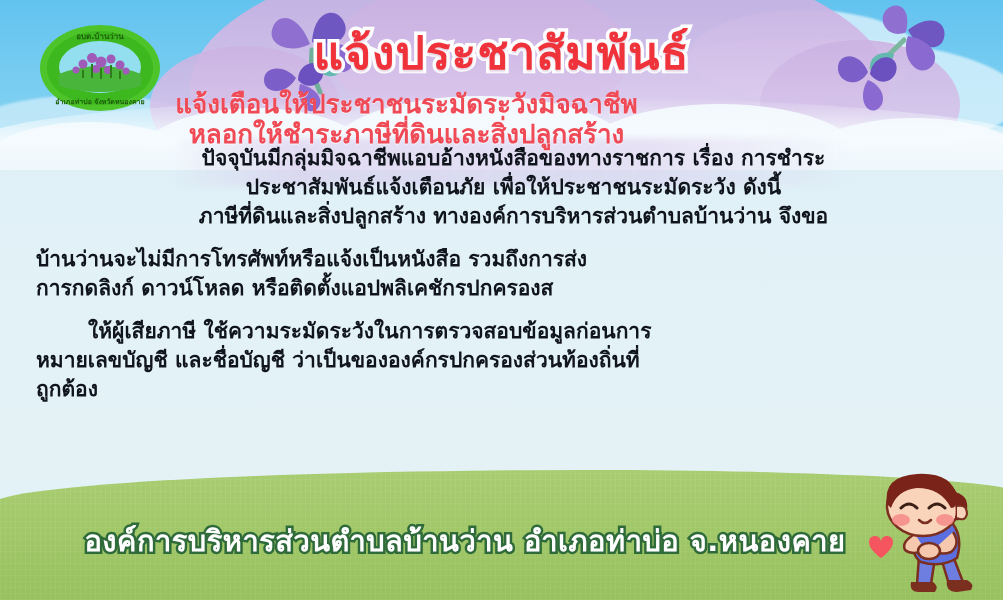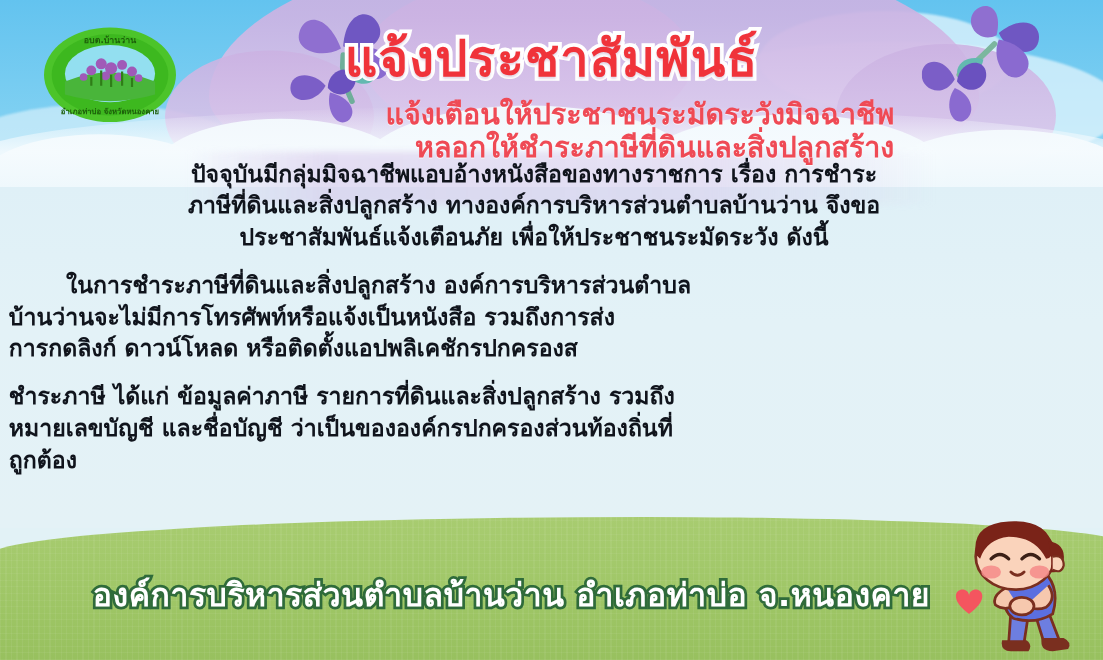--- a/index.html
+++ b/index.html
@@ -115,33 +115,33 @@
     letter-spacing: 1px;
     color: #f0333a;
     -webkit-text-stroke: 7px #ffffff;
     paint-order: stroke fill;
     text-shadow: 0 2px 2px rgba(140,90,150,0.25);
   }
   .subline {
     position: absolute;
     left: 0;
     width: 813px;
-    text-align: right;
+    text-align: center;
     font-size: 26px;
     font-weight: bold;
     color: #ef4a55;
     text-shadow: 0 1px 0 rgba(255,255,255,0.7);
   }
   .subline-1 { top: 83px; }
   .subline-2 { top: 113px; }
 
   
   .body-text {
     position: absolute;
-    left: 8px;
+    left: 36px;
     top: 144px;
     width: 955px;
     color: #10141c;
     font-size: 21px;
     font-weight: bold;
     line-height: 29px;
   }
   .para { margin: 0 0 14px 0; }
   .para-lines { display: block; }
   .tline { display: block; white-space: nowrap; }
@@ -267,32 +267,31 @@
   </svg>
 
   <div class="headline">แจ้งประชาสัมพันธ์</div>
   <div class="subline subline-1">แจ้งเตือนให้ประชาชนระมัดระวังมิจฉาชีพ</div>
   <div class="subline subline-2">หลอกให้ชำระภาษีที่ดินและสิ่งปลูกสร้าง</div>
 
   <div class="body-text">
 
     <div class="para para-lines">
       <span class="tline c">ปัจจุบันมีกลุ่มมิจฉาชีพแอบอ้างหนังสือของทางราชการ เรื่อง การชำระ</span>
+      <span class="tline c">ประชาสัมพันธ์แจ้งเตือนภัย เพื่อให้ประชาชนระมัดระวัง ดังนี้</span>
       <span class="tline c">ภาษีที่ดินและสิ่งปลูกสร้าง ทางองค์การบริหารส่วนตำบลบ้านว่าน จึงขอ</span>
-      <span class="tline c">ประชาสัมพันธ์แจ้งเตือนภัย เพื่อให้ประชาชนระมัดระวัง ดังนี้</span>
     </div>
 
     <div class="para para-lines">
-      <span class="tline" style="padding-left:52px;">ในการชำระภาษีที่ดินและสิ่งปลูกสร้าง องค์การบริหารส่วนตำบล</span>
       <span class="tline">บ้านว่านจะไม่มีการโทรศัพท์หรือแจ้งเป็นหนังสือ รวมถึงการส่ง</span>
       <span class="tline">การกดลิงก์ ดาวน์โหลด หรือติดตั้งแอปพลิเคชักรปกครองส</span>
     </div>
 
     <div class="para para-lines">
-      <span class="tline">ชำระภาษี ได้แก่ ข้อมูลค่าภาษี รายการที่ดินและสิ่งปลูกสร้าง รวมถึง</span>
+      <span class="tline" style="padding-left:52px;">ให้ผู้เสียภาษี ใช้ความระมัดระวังในการตรวจสอบข้อมูลก่อนการ</span>
       <span class="tline">หมายเลขบัญชี และชื่อบัญชี ว่าเป็นขององค์กรปกครองส่วนท้องถิ่นที่</span>
       <span class="tline">ถูกต้อง</span>
     </div>
 
   </div>
 
   <div class="grass">
     <div class="grass-texture"></div>
   </div>
 

